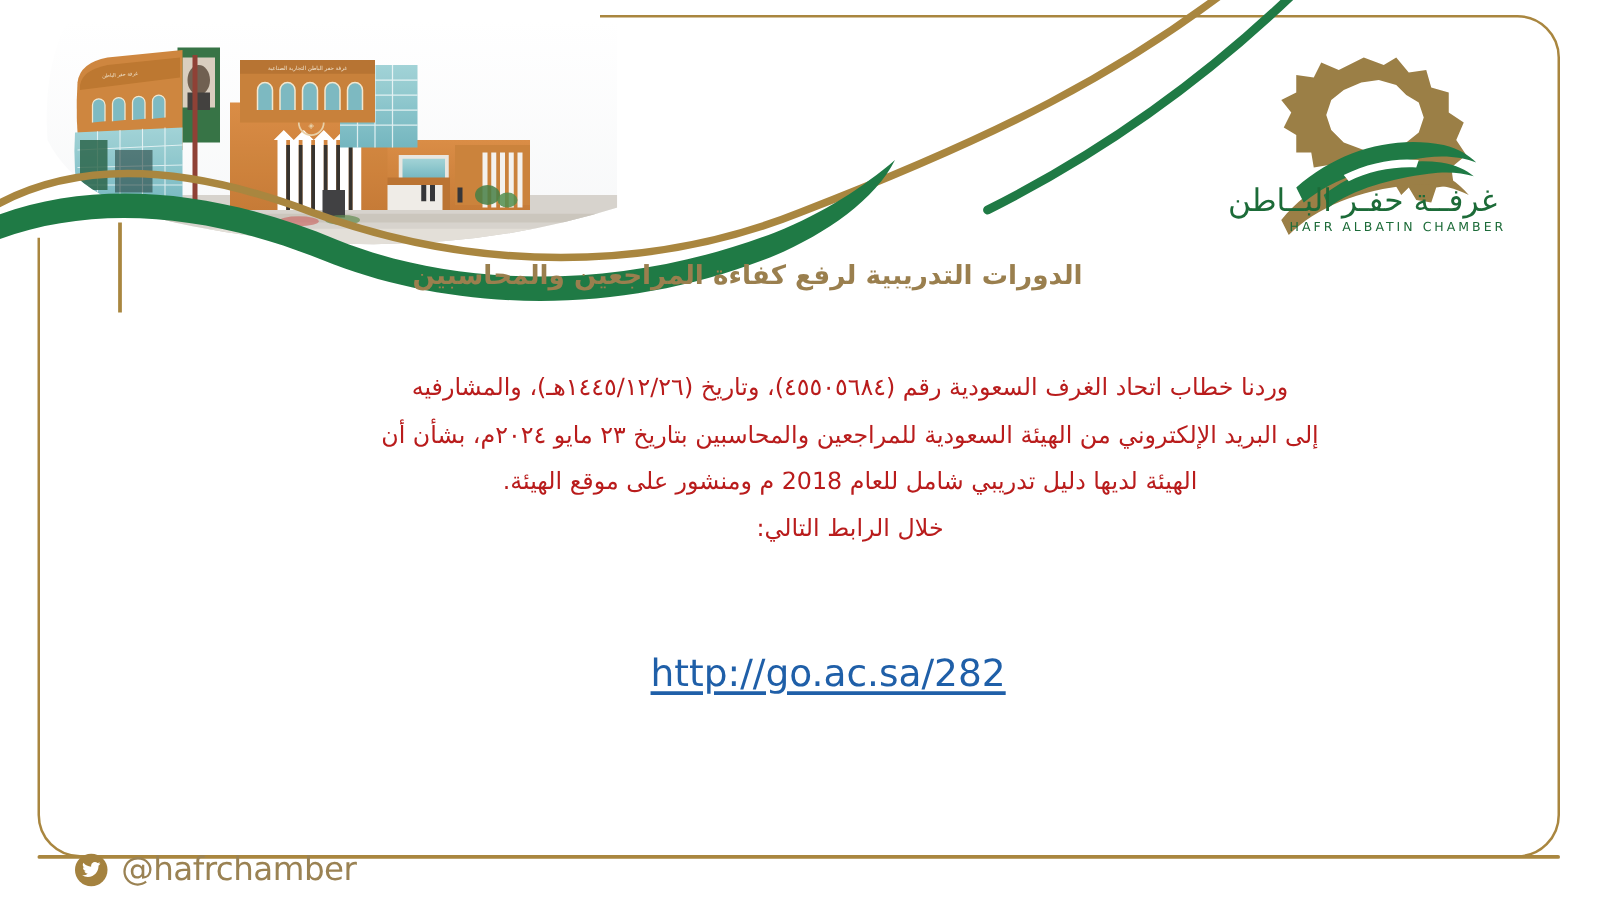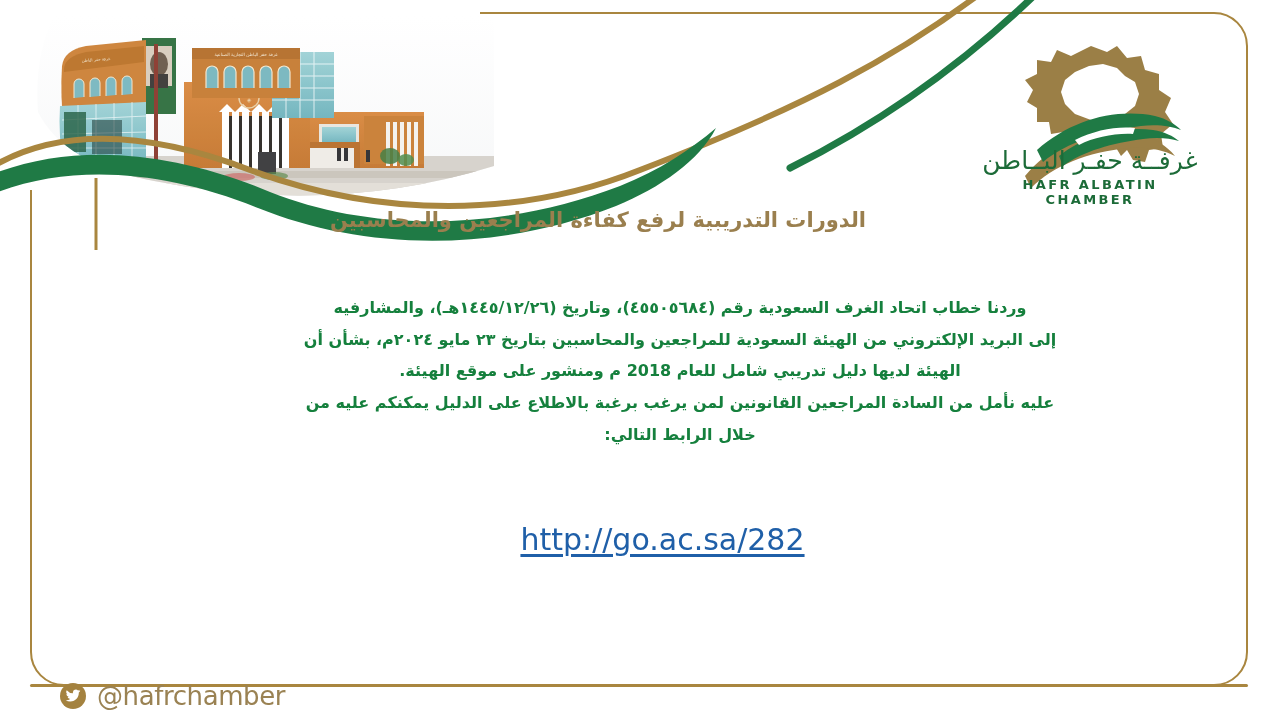--- a/index.html
+++ b/index.html
@@ -99,24 +99,24 @@
     font-weight: normal;
     letter-spacing: 1px;
     direction: rtl;
     line-height: 1.05;
   }
   .logo-en {
     position: absolute;
     right: 75px;
     top: 177px;
     width: 230px;
-    text-align: center;
+    text-align: right;
     color: #1c6b38;
-    font-size: 13px;
-    font-weight: bold;
+    font-size: 10px;
+    font-weight: normal;
     letter-spacing: 2.4px;
     direction: ltr;
   }
 
   
   .title-pill {
     position: absolute;
     left: 504px;
     top: 148px;
     width: 272px;
@@ -147,23 +147,23 @@
   }
 
   
   .body-block {
     position: absolute;
     left: 150px;
     top: 292px;
     width: 1060px;
     direction: rtl;
     text-align: center;
-    color: #15803d;
-    font-size: 16px;
-    font-weight: bold;
+    color: #b91c1c;
+    font-size: 19px;
+    font-weight: normal;
     line-height: 1.98;
   }
   .body-block p {
     margin: 0;
   }
 
   .link-line {
     position: absolute;
     left: 150px;
     top: 522px;
@@ -385,21 +385,20 @@
   <div class="logo-ar">غرفــة حفـر البــاطن</div>
   <div class="logo-en">HAFR ALBATIN CHAMBER</div>
 
 
   <div class="subtitle">الدورات التدريبية لرفع كفاءة المراجعين والمحاسبين</div>
 
   <div class="body-block">
     <p>وردنا خطاب اتحاد الغرف السعودية رقم (٤٥٥٠٥٦٨٤)، وتاريخ (١٤٤٥/١٢/٢٦هـ)، والمشارفيه</p>
     <p>إلى  البريد الإلكتروني من الهيئة السعودية للمراجعين والمحاسبين بتاريخ ٢٣ مايو ٢٠٢٤م، بشأن أن</p>
     <p>الهيئة لديها دليل تدريبي شامل للعام 2018 م ومنشور على موقع الهيئة.</p>
-    <p>عليه نأمل من السادة المراجعين القانونين لمن يرغب برغبة بالاطلاع على الدليل يمكنكم عليه من</p>
     <p>خلال الرابط التالي:</p>
   </div>
 
   <div class="link-line">
     <a class="link" href="#">http://go.ac.sa/282</a>
   </div>
 
   <div class="twitter">
     <span class="tw-circle">
       <svg width="16" height="14" viewBox="0 0 24 20" aria-hidden="true">

